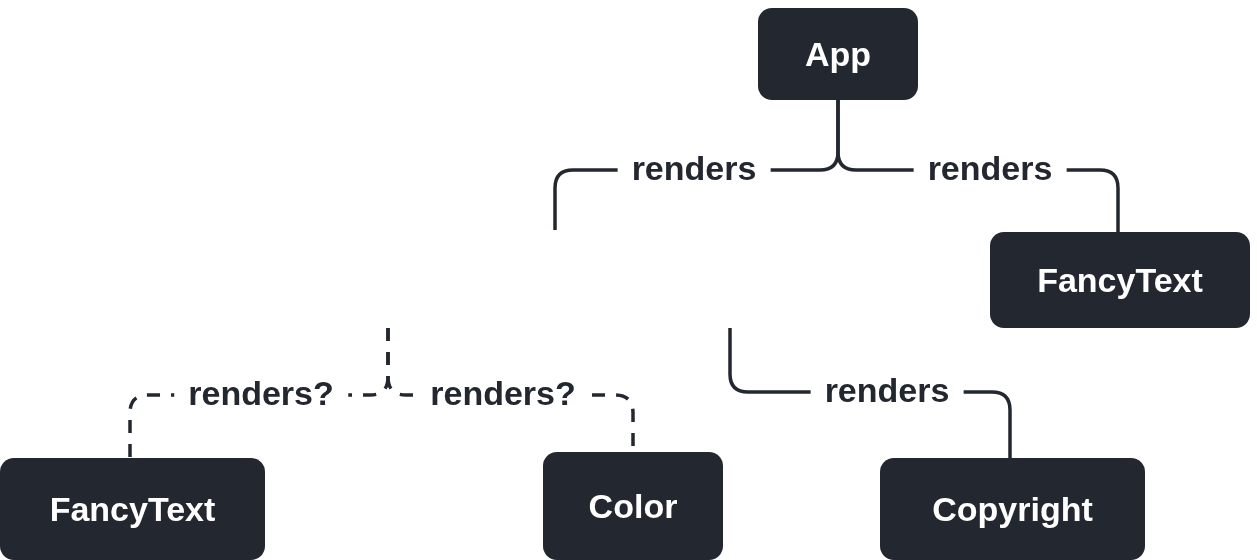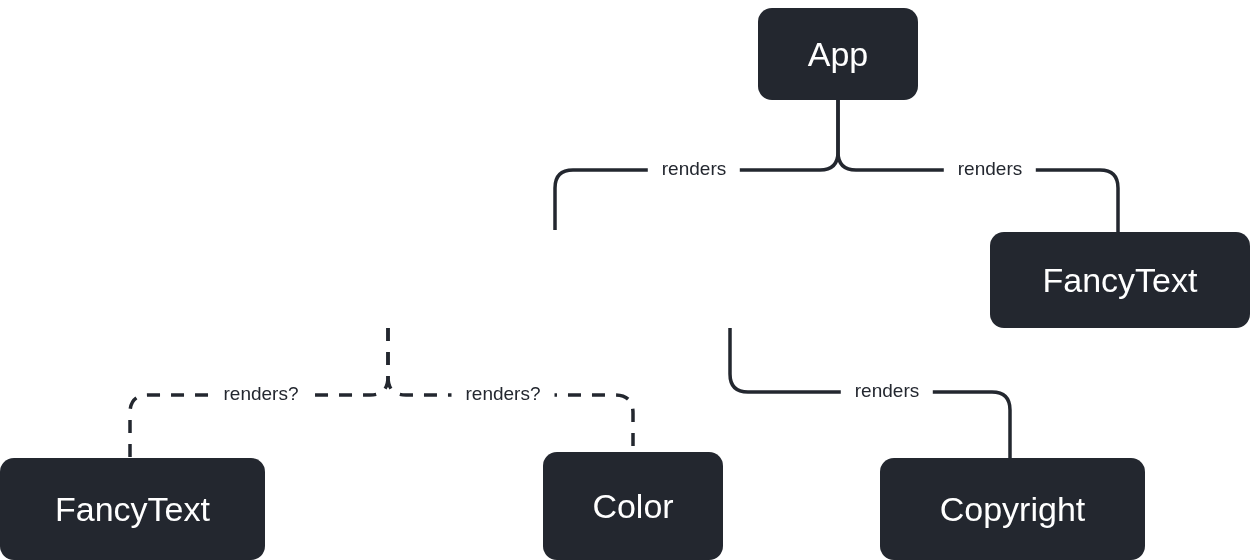--- a/index.html
+++ b/index.html
@@ -32,32 +32,32 @@
 
   .node {
     position: absolute;
     display: flex;
     align-items: center;
     justify-content: center;
     background: var(--node-fill, #23272f);
     color: var(--node-text, #ffffff);
     border-radius: 14px;
     font-size: 34px;
-    font-weight: 400;
+    font-weight: 700;
     white-space: nowrap;
   }
 
   .edge-label {
     position: absolute;
     transform: translate(-50%, -50%);
     background: var(--background, #ffffff);
     color: var(--edge, #23272f);
     padding: 2px 14px;
-    font-size: 19px;
-    font-weight: 400;
+    font-size: 34px;
+    font-weight: 700;
     white-space: nowrap;
     line-height: 1.1;
   }
 </style>
 </head>
 <body>
 
 <div class="stage">
 
   <svg class="edges" width="1257" height="560" viewBox="0 0 1257 560" aria-hidden="true">

